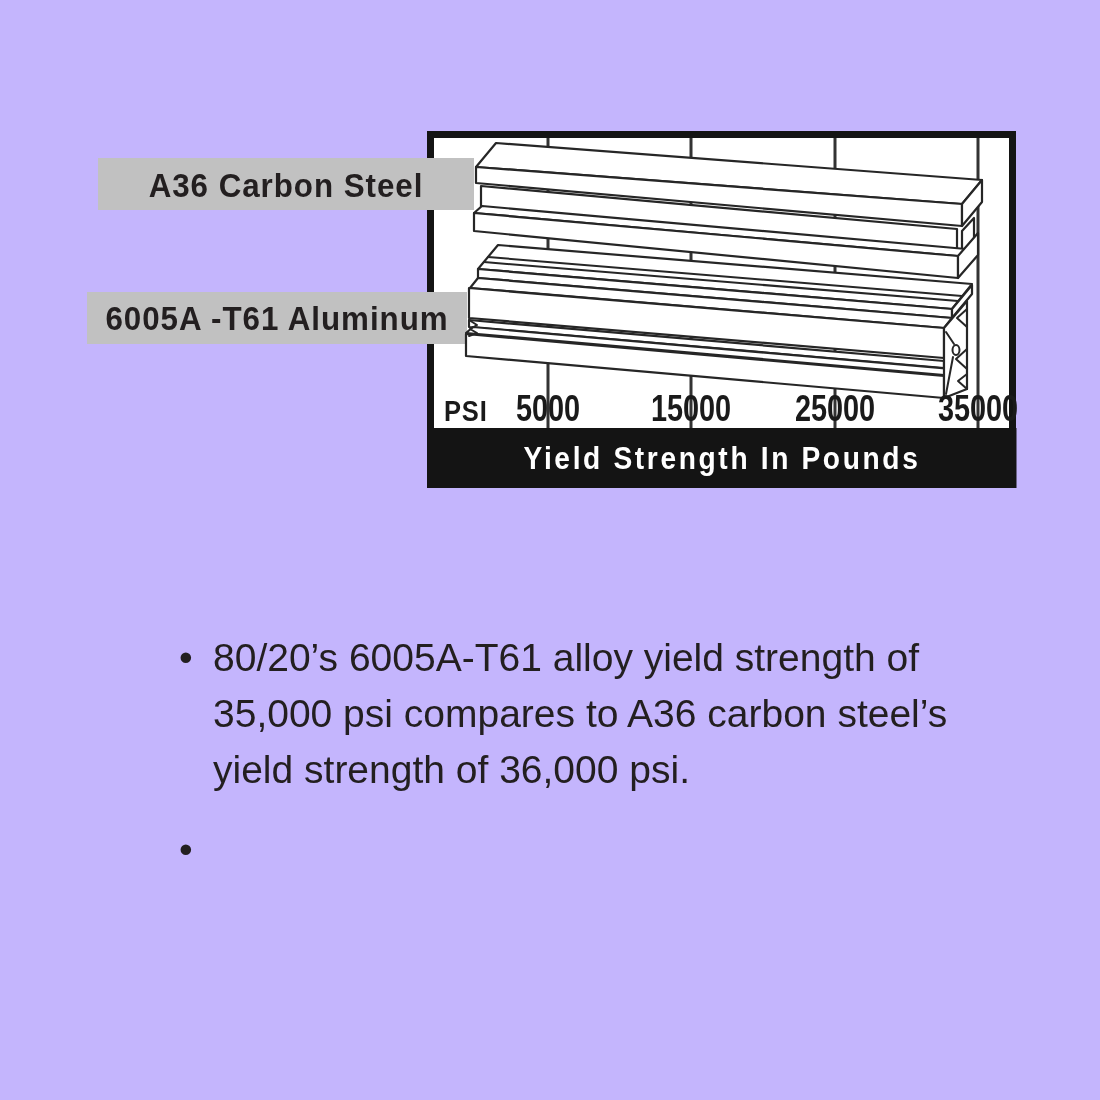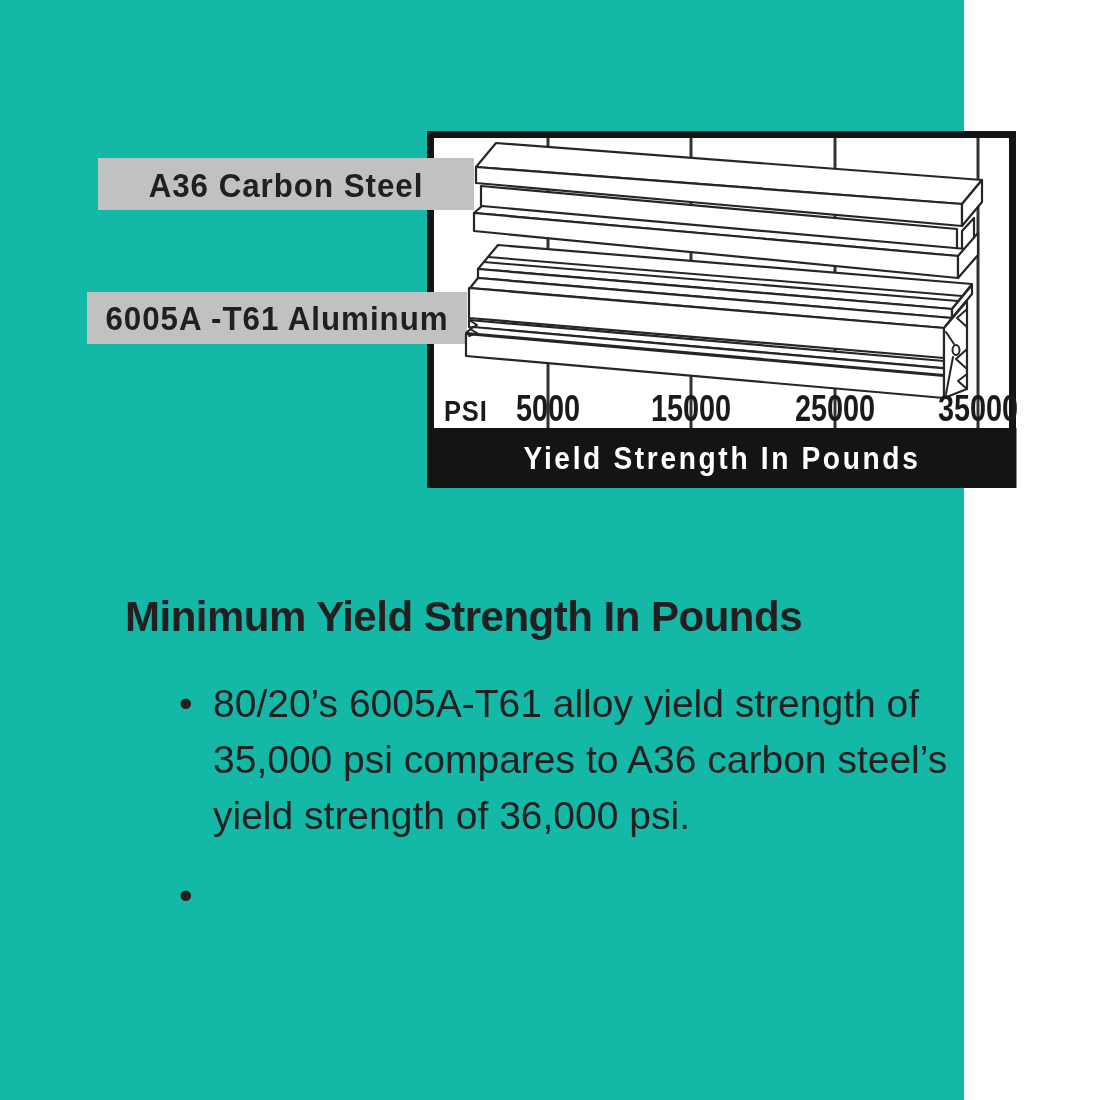--- a/index.html
+++ b/index.html
@@ -1,20 +1,20 @@
 <!DOCTYPE html>
 <html><head>
 <meta charset="utf-8">
 <style>
   html,body{margin:0;padding:0;}
   body{
     width:1100px;height:1100px;background:#ffffff;overflow:hidden;
     font-family:"Liberation Sans","DejaVu Sans",sans-serif;color:#231f20;
   }
-  .page{position:relative;width:964px;height:1100px;background:#14b8a6;}
+  .page{position:relative;width:1100px;height:1100px;background:#c4b5fd;}
   .chart-svg{position:absolute;left:0;top:0;}
   svg text{font-family:"Liberation Sans","DejaVu Sans",sans-serif;}
   .band-label{font-weight:bold;font-size:33px;letter-spacing:1px;fill:#231f20;}
   .axis-num{font-weight:bold;font-size:37px;fill:#1a1a1a;}
   .axis-unit{font-weight:bold;font-size:30px;letter-spacing:1px;fill:#1a1a1a;}
   .chart-title{font-weight:bold;font-size:32px;letter-spacing:3px;fill:#ffffff;}
   .bar-face{fill:#ffffff;stroke:#262626;stroke-width:2.2;stroke-linejoin:round;}
   .bar-line{fill:none;stroke:#262626;stroke-width:2;stroke-linejoin:round;stroke-linecap:round;}
   .gridline{stroke:#333333;stroke-width:3;}
   .text-block{position:absolute;left:125px;top:594px;width:900px;}
@@ -89,21 +89,20 @@
       <text class="axis-num" text-anchor="middle" transform="translate(548,421) scale(0.78,1)">5000</text>
       <text class="axis-num" text-anchor="middle" transform="translate(691,421) scale(0.78,1)">15000</text>
       <text class="axis-num" text-anchor="middle" transform="translate(835,421) scale(0.78,1)">25000</text>
       <text class="axis-num" text-anchor="middle" transform="translate(978,421) scale(0.78,1)">35000</text>
     </g>
 
     <text class="chart-title" text-anchor="middle" transform="translate(722,469) scale(0.88,1)">Yield Strength In Pounds</text>
   </svg>
 
   <div class="text-block">
-    <h1>Minimum Yield Strength In Pounds</h1>
     <ul class="bullet-list">
       <li>
         <span class="bullet-marker">•</span>
         <span class="bullet-text">80/20’s 6005A-T61 alloy yield strength of
 35,000 psi compares to A36 carbon steel’s
 yield strength of 36,000 psi.</span>
       </li>
       <li>
         <span class="bullet-marker">•</span>
       </li>

